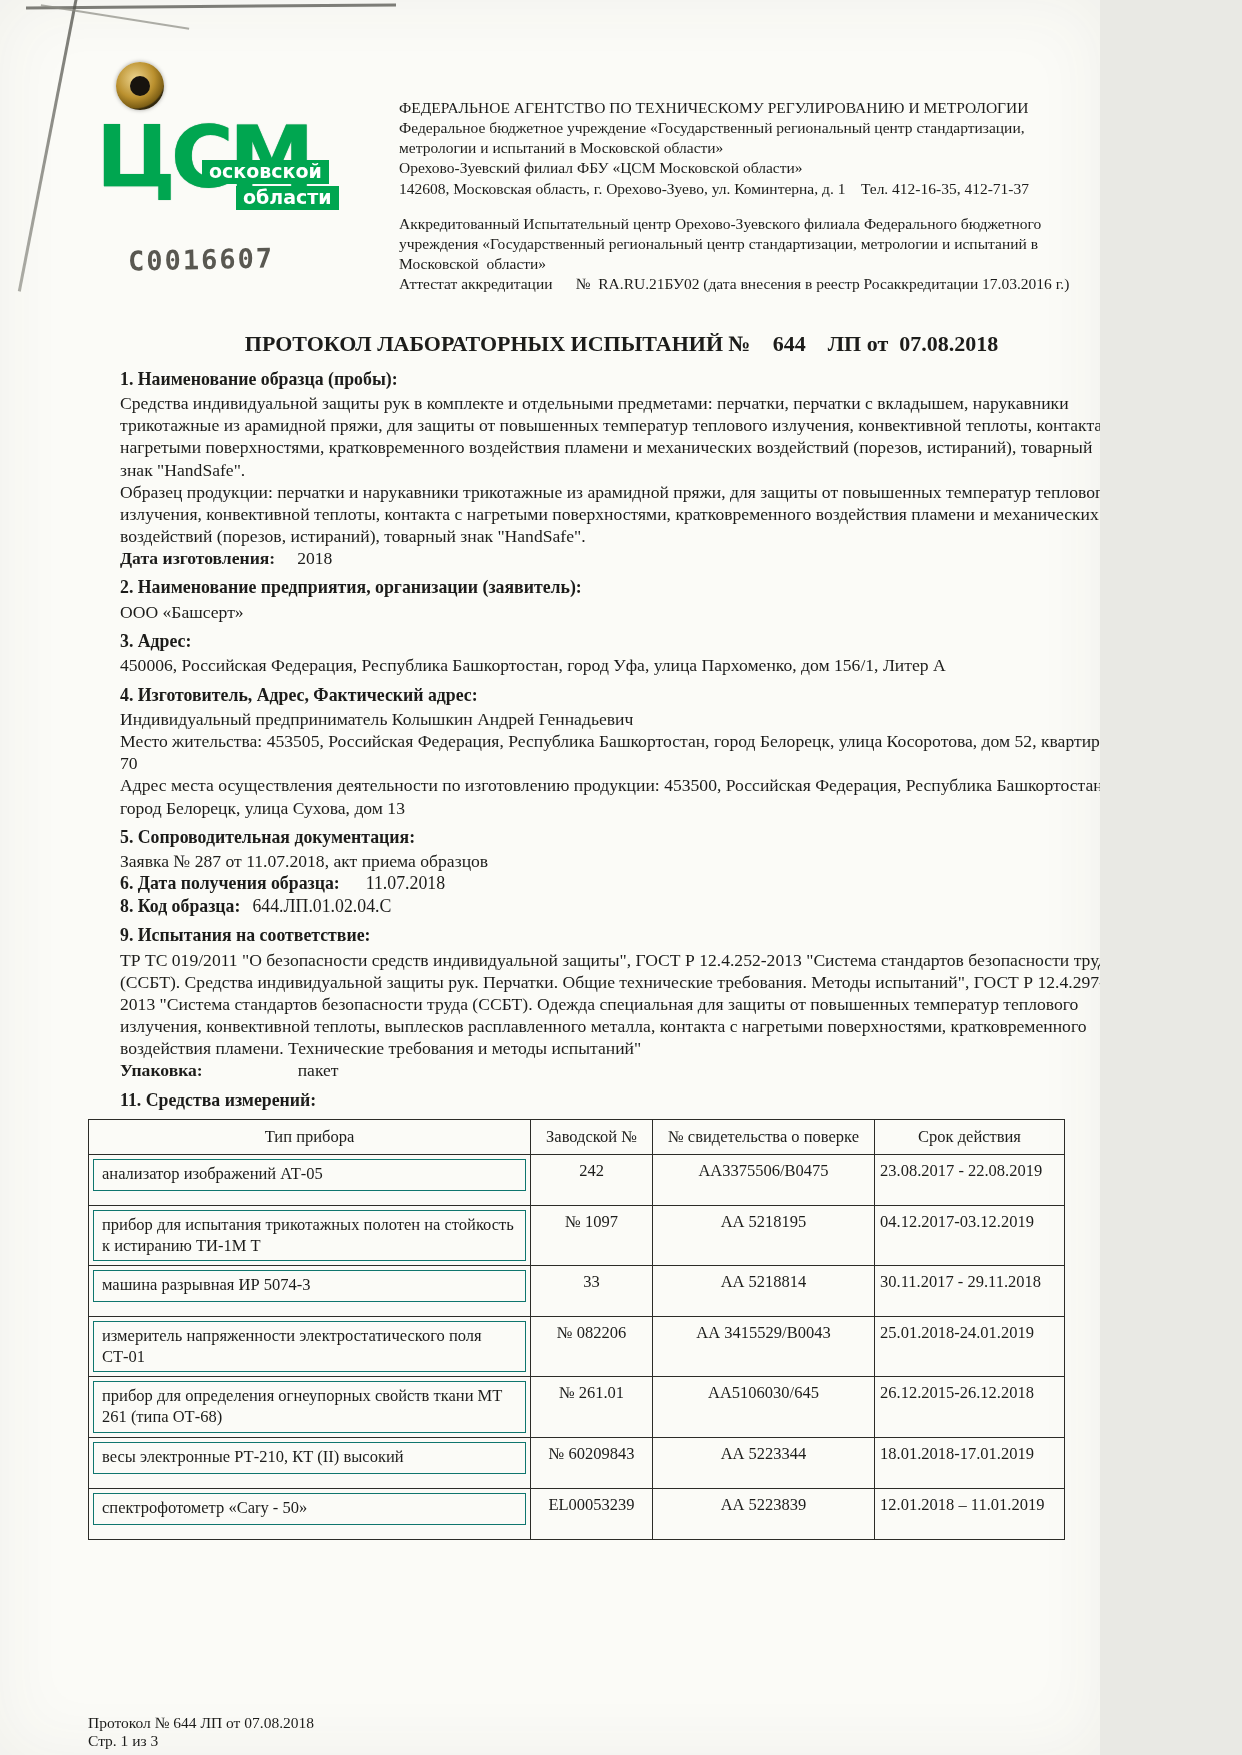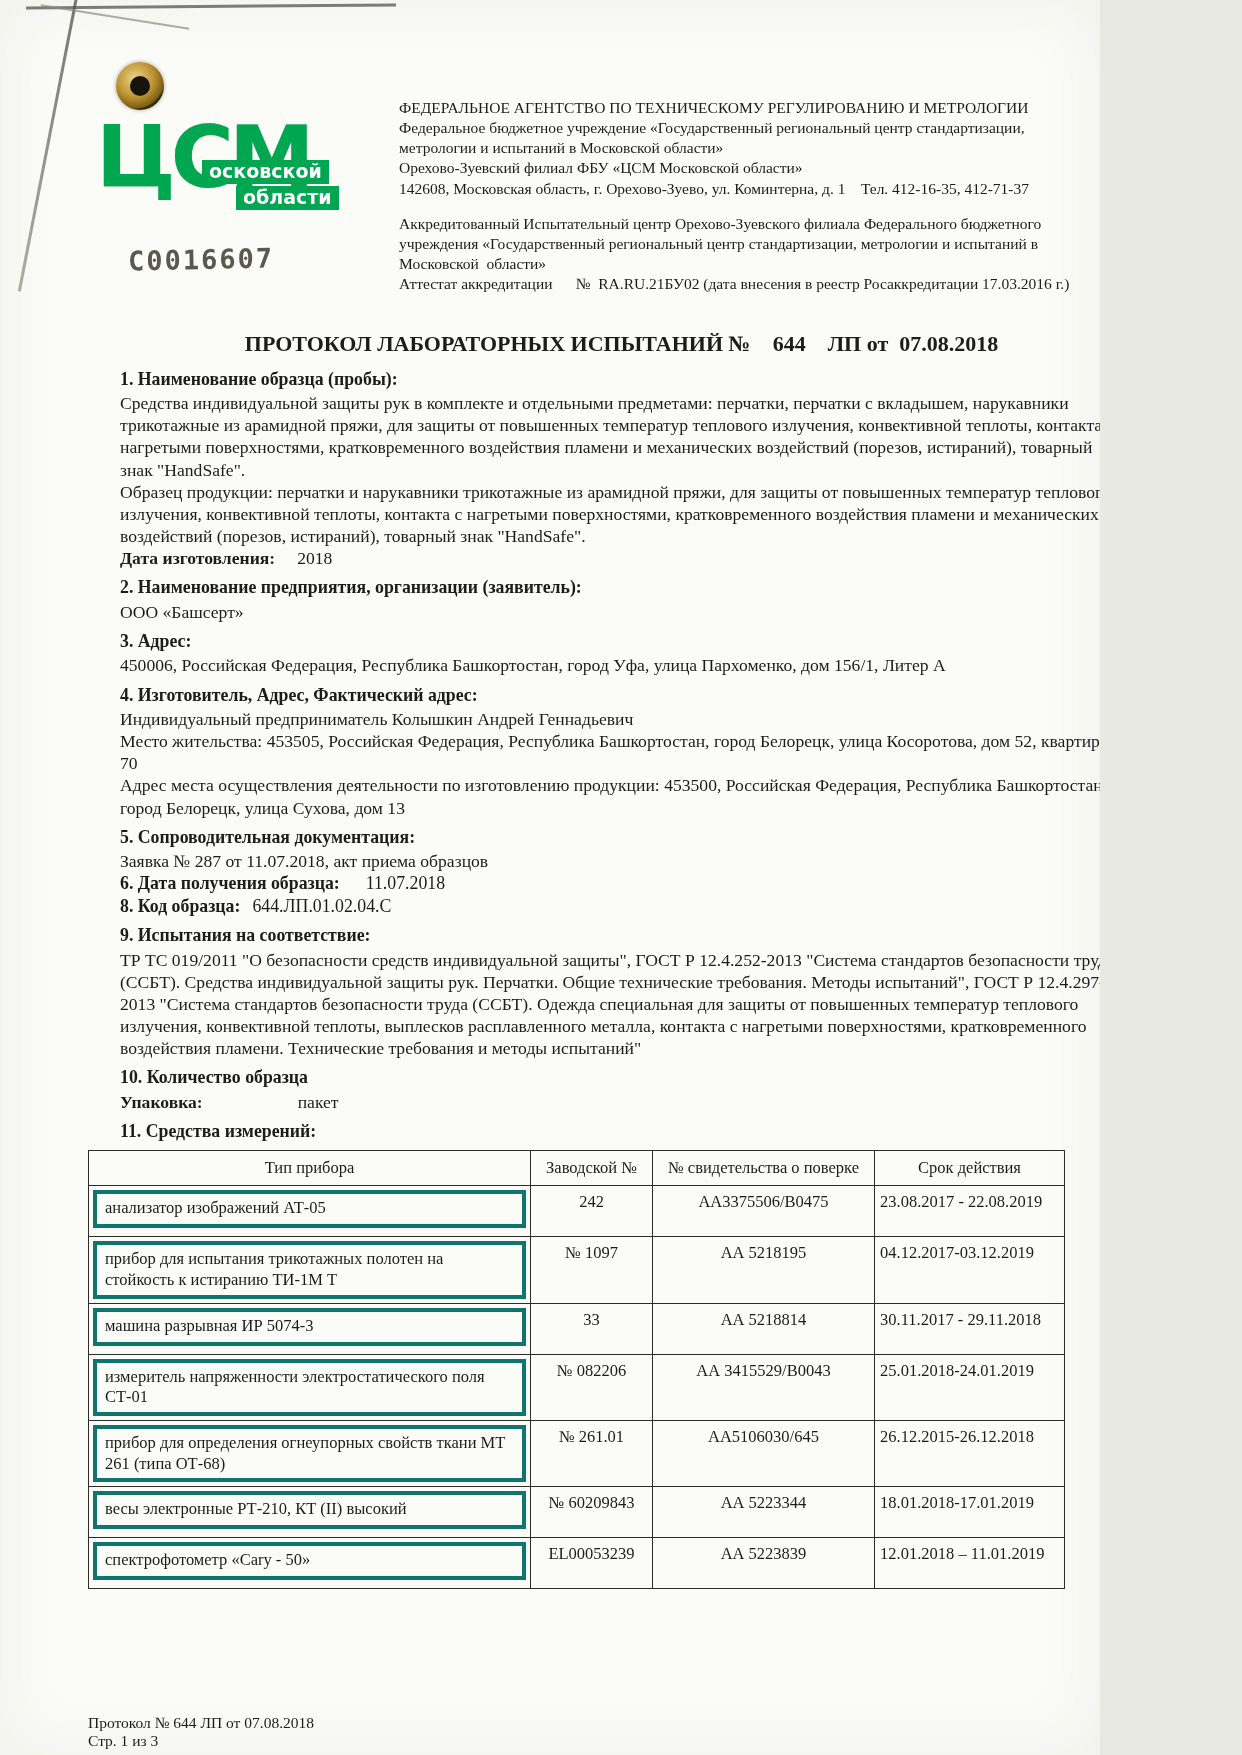--- a/index.html
+++ b/index.html
@@ -65,21 +65,21 @@
   .g30{margin-left:30px;} .g95{margin-left:95px;}
   .kv{margin-top:2px;}
 
   
   .instr-table{border-collapse:collapse;margin:8px 0 0 -32px;width:976px;
     font-size:16.5px;line-height:1.25;table-layout:fixed;}
   .instr-table th,.instr-table td{border:1.6px solid #2c2c28;}
   .instr-table th{font-weight:400;text-align:center;padding:5px 6px;height:24px;}
   .instr-table td{padding:6px 8px;vertical-align:top;height:38px;}
   td.c1{padding:4px;}
-  td.c1 .inner{display:block;border:4px solid #0f766e;padding:4px 8px;min-height:22px;}
+  td.c1 .inner{display:block;border:1px solid #0f766e;padding:4px 8px;min-height:22px;}
   td.c2,td.c3{text-align:center;}
   td.c4{padding-left:5px;}
 
   
   .page-footer{position:absolute;left:88px;top:1714px;width:1004px;
     display:flex;justify-content:space-between;font-size:15.5px;flex-direction:column;}
 </style>
 </head>
 <body>
 
@@ -129,21 +129,20 @@
     <p>Заявка № 287 от 11.07.2018, акт приема образцов</p>
 
     <p class="sec-h kv"><span class="b">6. Дата получения образца:</span><span class="v g26">11.07.2018</span></p>
 
 
     <p class="sec-h kv"><span class="b">8. Код образца:</span><span class="v g12">644.ЛП.01.02.04.С</span></p>
 
     <h2 class="sec-h">9. Испытания на соответствие:</h2>
     <p>ТР ТС 019/2011 "О безопасности средств индивидуальной защиты", ГОСТ Р 12.4.252-2013 "Система стандартов безопасности труда (ССБТ). Средства индивидуальной защиты рук. Перчатки. Общие технические требования. Методы испытаний", ГОСТ Р 12.4.297-2013 "Система стандартов безопасности труда (ССБТ). Одежда специальная для защиты от повышенных температур теплового излучения, конвективной теплоты, выплесков расплавленного металла, контакта с нагретыми поверхностями, кратковременного воздействия пламени. Технические требования и методы испытаний"</p>
 
-    <h2 class="sec-h">10. Количество образца</h2>
     <p class="kv indent"><span class="b">Упаковка:</span><span class="v g95">пакет</span></p>
 
     <h2 class="sec-h">11. Средства измерений:</h2>
 
     <table class="instr-table">
       <colgroup>
         <col style="width:442px">
           <col style="width:122px">
           <col style="width:222px">
           <col style="width:190px">

